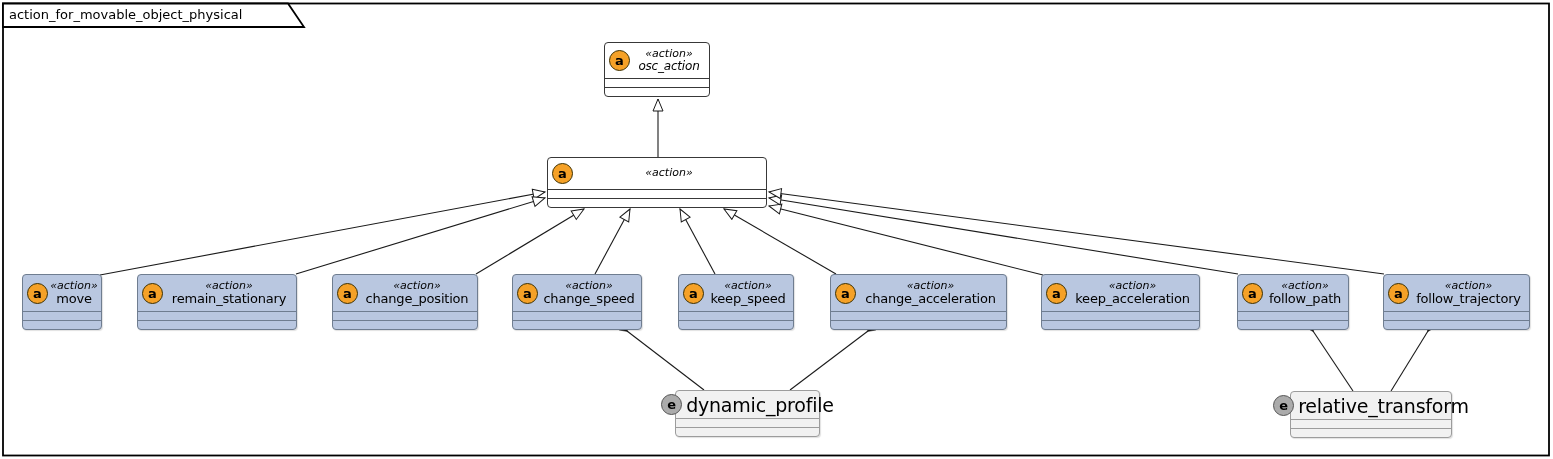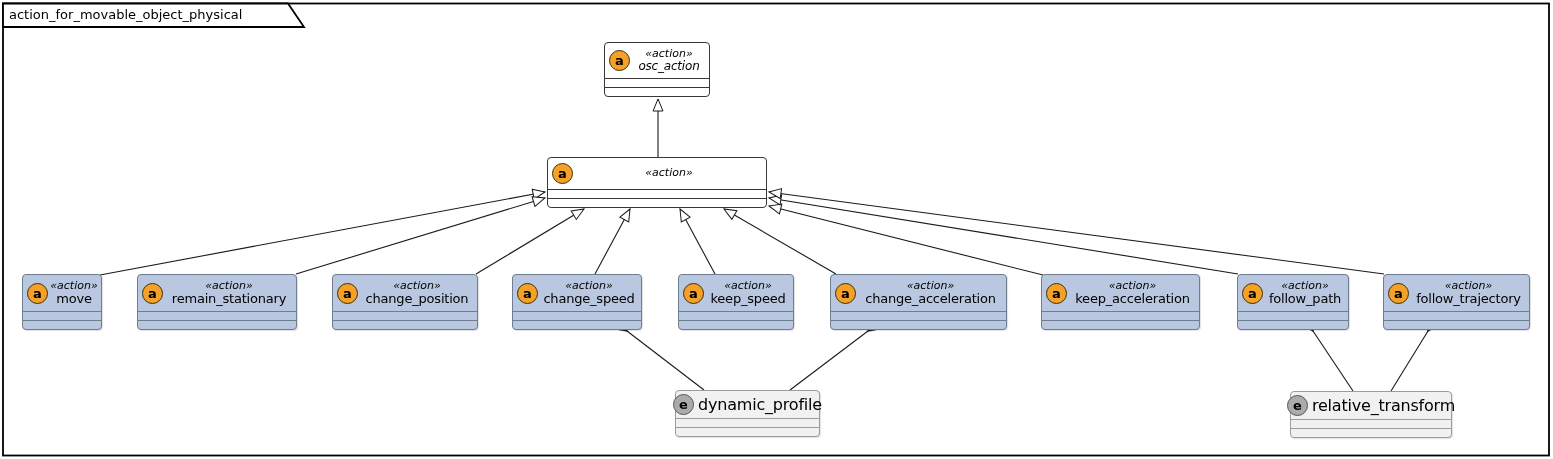--- a/index.html
+++ b/index.html
@@ -29,21 +29,21 @@
     width:21px; height:21px; border-radius:50%; flex:0 0 21px;
     display:flex; align-items:center; justify-content:center;
     font-weight:bold; font-size:13px; line-height:1;
   }
   .circ-a { background:#F5A127; border:1.5px solid #3d3000; box-sizing:border-box; }
   .circ-e { background:#ABABAB; border:1.5px solid #555555; box-sizing:border-box; }
   .names { flex:1; display:flex; flex-direction:column; align-items:center; justify-content:center; line-height:1.12; min-width:0; }
   .stereo { font-size:11px; font-style:italic; white-space:nowrap; }
   .cname  { font-size:13px; white-space:nowrap; letter-spacing:-0.2px; }
   .kind-abstract .cname { font-style:italic; font-size:12px; }
-  .kind-plain .cname { font-size:16px; }
+  .kind-plain .cname { font-size:19px; }
   .comp { height:8px; border-top:1px solid #6F7D90; }
   .kind-action   .comp { border-top-color:#6F7D90; }
   .kind-abstract .comp { border-top-color:#383838; }
   .kind-plain    .comp { border-top-color:#9C9C9C; }
 </style>
 </head>
 <body>
 
 <div id="canvas">
   <svg id="edge-layer" xmlns="http://www.w3.org/2000/svg" width="1553" height="459" viewBox="0 0 1553 459">

